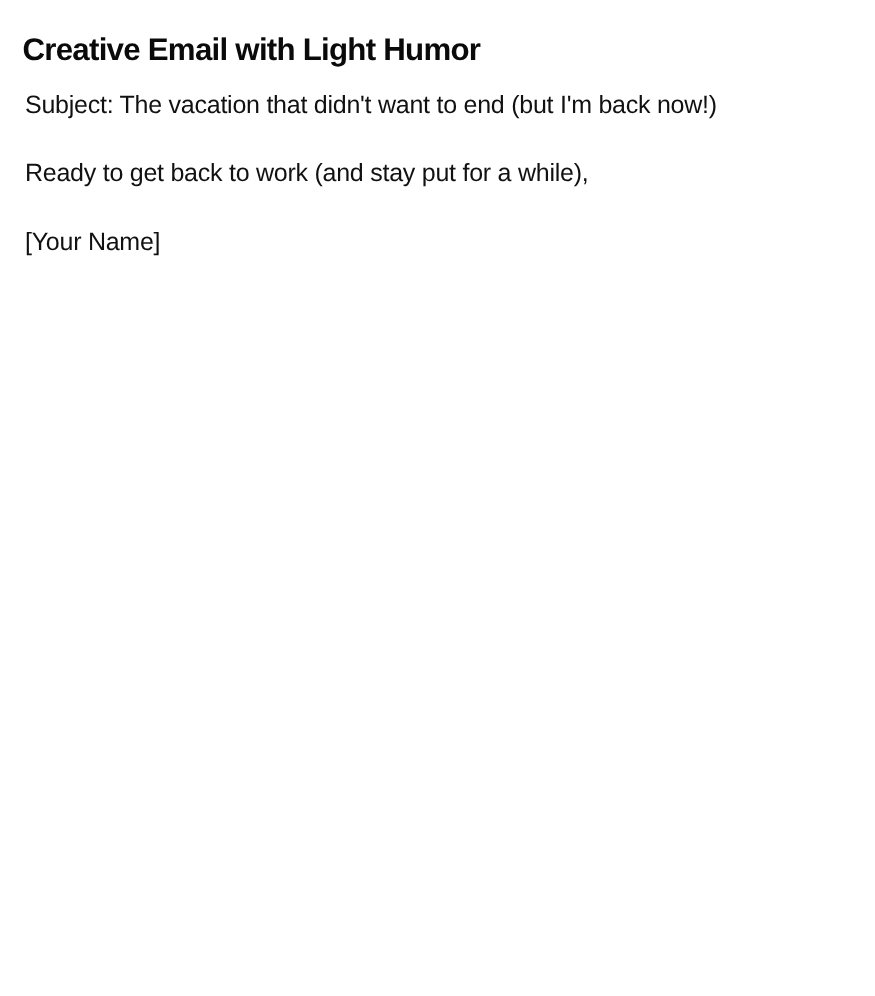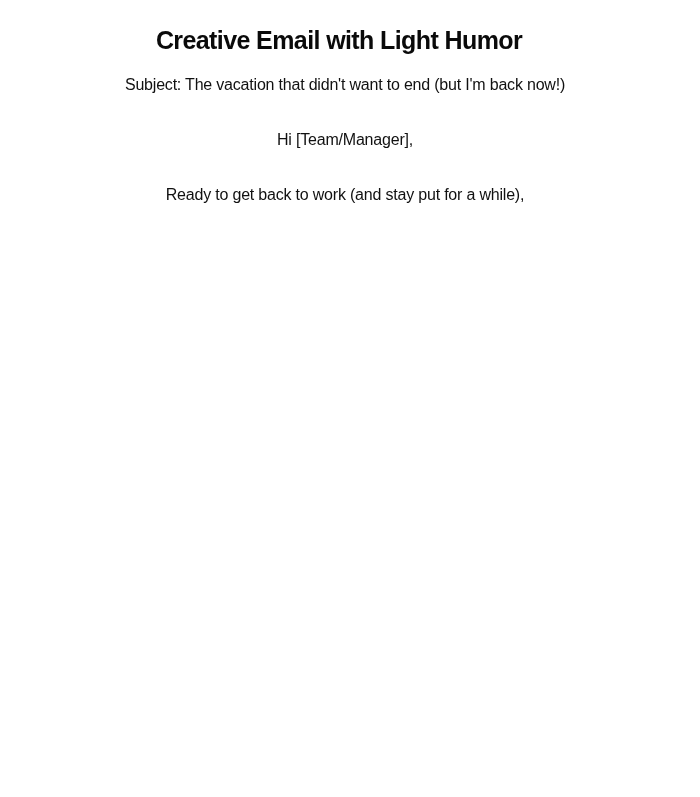--- a/index.html
+++ b/index.html
@@ -1,21 +1,21 @@
 <!DOCTYPE html>
 <html><head>
 <meta charset="utf-8">
 <style>
   html, body { margin: 0; padding: 0; background: #ffffff; }
   body { width: 700px; height: 797px; overflow: hidden; font-family: "Liberation Sans", sans-serif; color: #111111; }
-  .page { padding: 22px 40px 0 18px; text-align: center; }
+  .page { padding: 22px 40px 0 18px; }
   h1 { font-size: 25px; font-weight: bold; margin: 4px 0 12px 0; letter-spacing: -0.6px; color: #0a0a0a; }
-  p { font-size: 16px; line-height: 35px; margin: 0 0 20px 12px; letter-spacing: -0.2px; }
+  p { font-size: 20px; line-height: 35px; margin: 0 0 20px 2px; letter-spacing: -0.2px; }
 </style>
 </head>
 <body>
 
 <div class="page">
   <h1>Creative Email with Light Humor</h1>
   <p>Subject: The vacation that didn't want to end (but I'm back now!)</p>
-  <p>Hi [Team/Manager],</p>
   <p>Ready to get back to work (and stay put for a while),</p>
+  <p>[Your Name]</p>
 </div>
 
 </body></html>

